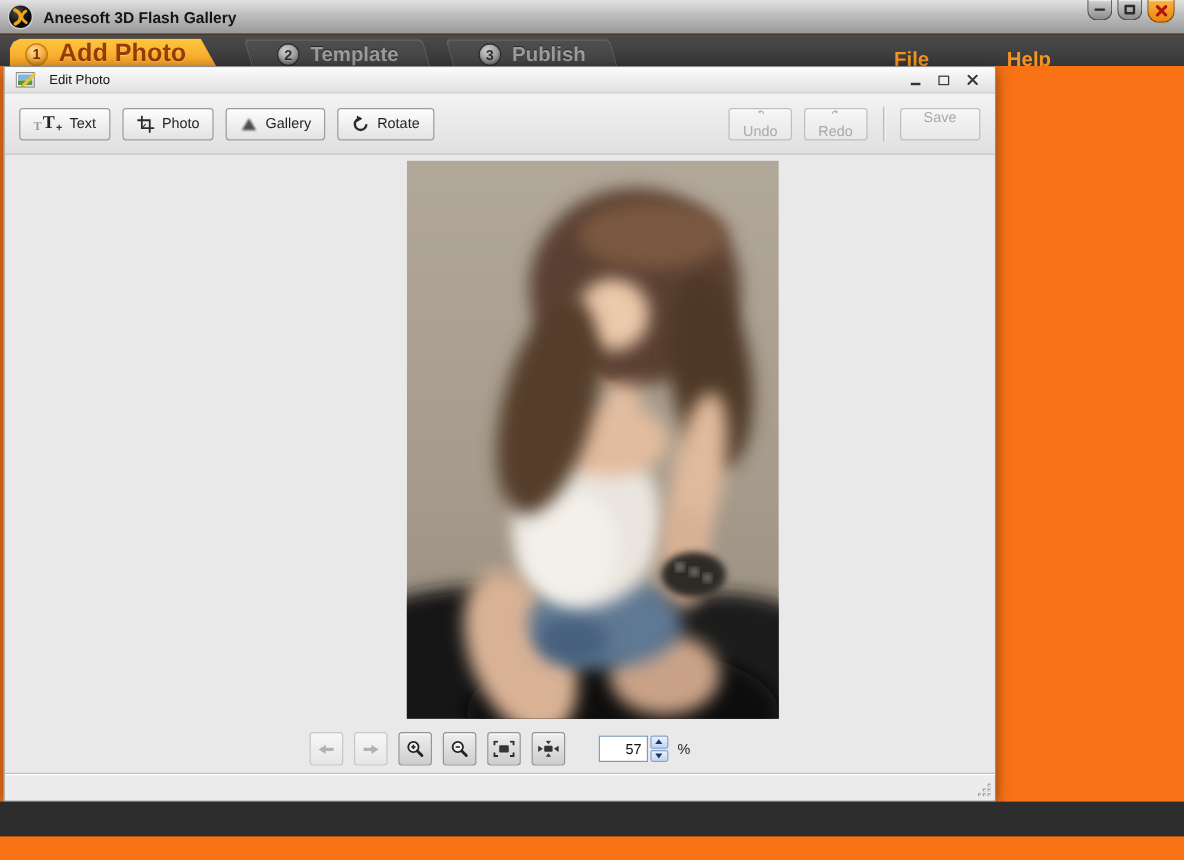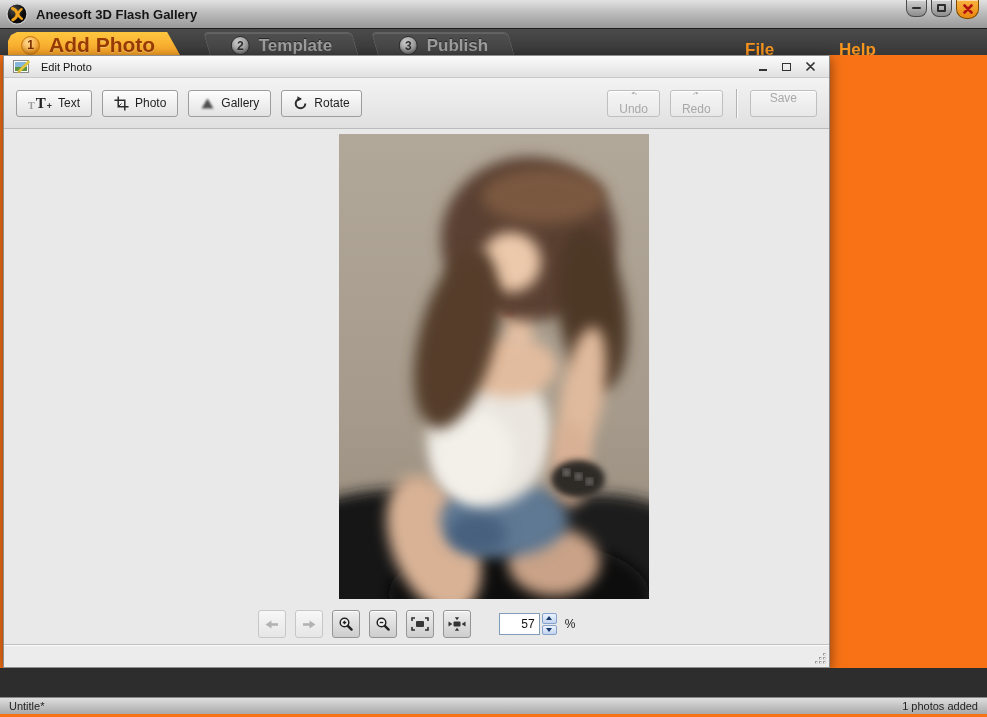--- a/index.html
+++ b/index.html
@@ -364,18 +364,14 @@
           <rect x="10" y="10" width="1.2" height="1.2"></rect>
             <rect x="6" y="6" width="1.2" height="1.2"></rect>
           <rect x="6" y="10" width="1.2" height="1.2"></rect>
             <rect x="2" y="10" width="1.2" height="1.2"></rect>
         </g>
       </svg>
     </div>
   </div>
 
   <div class="dark-band"></div>
-  <div class="footer-bar">
-    <span>Untitle*</span>
-    <span>1 photos added</span>
-  </div>
 
 </div>
 
 </body></html>

